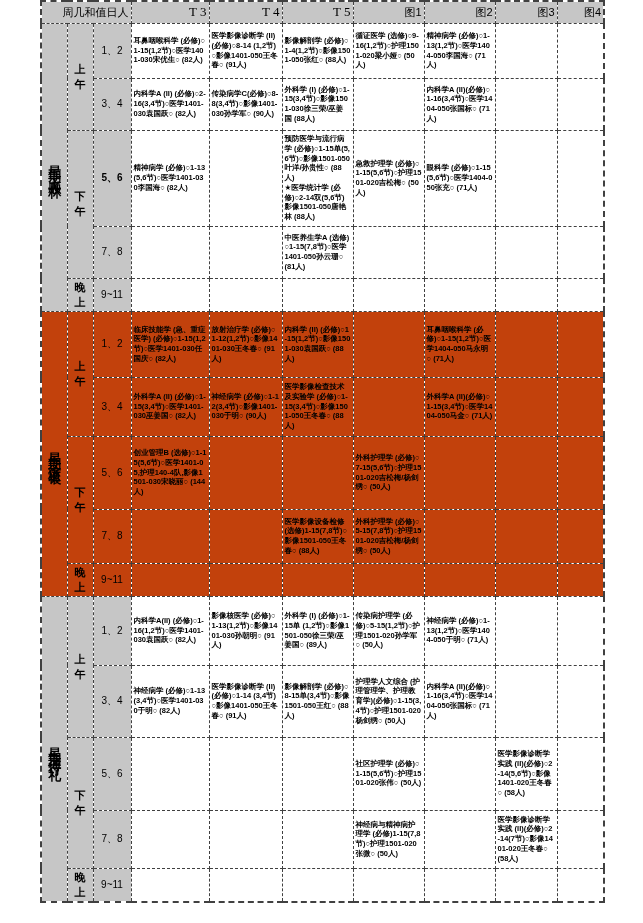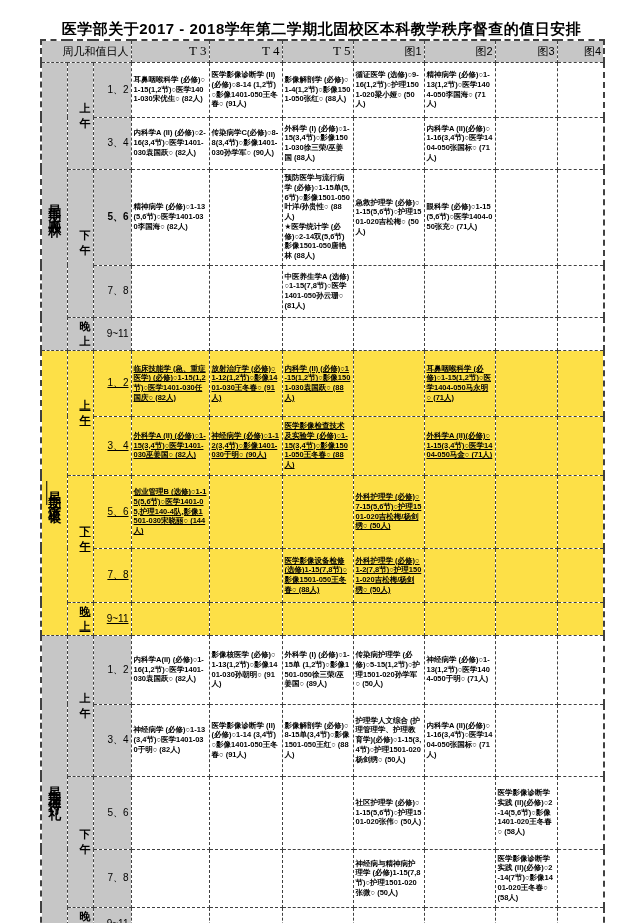--- a/index.html
+++ b/index.html
@@ -25,40 +25,39 @@
   .schedule th,.schedule td{
     border:1px dashed #404040;
     padding:1px 2px;box-sizing:border-box;
     vertical-align:middle;overflow:hidden;
   }
   .schedule th{
     background:#c6c6c6;font-weight:normal;font-size:11px;height:22px;text-align:right;
   }
   .schedule th.tcol{font-size:13px;font-family:"Liberation Serif","DejaVu Serif",serif;margin-left:11px;}
   td{background:#ffffff;}
-  td.label{background:#c6c6c6;text-align:right;}
-  tr.shaded td{background:#fde047;text-decoration:underline;}
+  td.label{background:#c6c6c6;text-align:center;}
+  tr.shaded td{background:#c2410c;}
   td.day-cell{
     writing-mode:vertical-lr;text-orientation:upright;
     font-size:13px;font-weight:bold;letter-spacing:4px;
     text-align:center;background:#c6c6c6;
   }
   td.session-cell{font-size:11px;font-weight:bold;}
   td.period-cell{font-size:10px;font-weight:normal;}
   td.period-cell.bold{font-weight:bold;}
   td.content-cell{
     font-size:7.5px;line-height:1.3;font-weight:600;
     text-align:left;white-space:pre-line;word-break:break-all;
   }
 </style>
 </head>
 <body>
 
 <div class="page">
-  <h1 class="doc-title">医学部关于2017 - 2018学年第二学期北固校区本科教学秩序督查的值日安排</h1>
 
   <table class="schedule">
     <colgroup>
       <col style="width:26px">
         <col style="width:26px">
         <col style="width:38px">
       <col style="width:78px">
         <col style="width:73px">
         <col style="width:71px">
       <col style="width:71px">
@@ -165,21 +164,21 @@
           <td class="content-cell">外科护理学 (必修)○7-15(5,6节)○护理1501-020吉松梅/杨剑绣○ (50人)</td>
           <td class="content-cell"></td>
           <td class="content-cell"></td>
           <td class="content-cell"></td>
         </tr>
         <tr class="shaded" style="height: 54px;">
           <td class="period-cell label">7、8</td>
           <td class="content-cell"></td>
           <td class="content-cell"></td>
           <td class="content-cell">医学影像设备检修 (选修)1-15(7,8节)○影像1501-050王冬春○ (88人)</td>
-          <td class="content-cell">外科护理学 (必修)○1-2(7,8节)○护理1501-020吉松梅/杨剑绣○ (50人)</td>
+          <td class="content-cell">外科护理学 (必修)○5-15(7,8节)○护理1501-020吉松梅/杨剑绣○ (50人)</td>
           <td class="content-cell"></td>
           <td class="content-cell"></td>
           <td class="content-cell"></td>
         </tr>
         <tr class="shaded" style="height: 17px;">
           <td rowspan="1" class="session-cell label">晚上</td>
           <td class="period-cell label">9~11</td>
           <td class="content-cell"></td>
           <td class="content-cell"></td>
           <td class="content-cell"></td>

